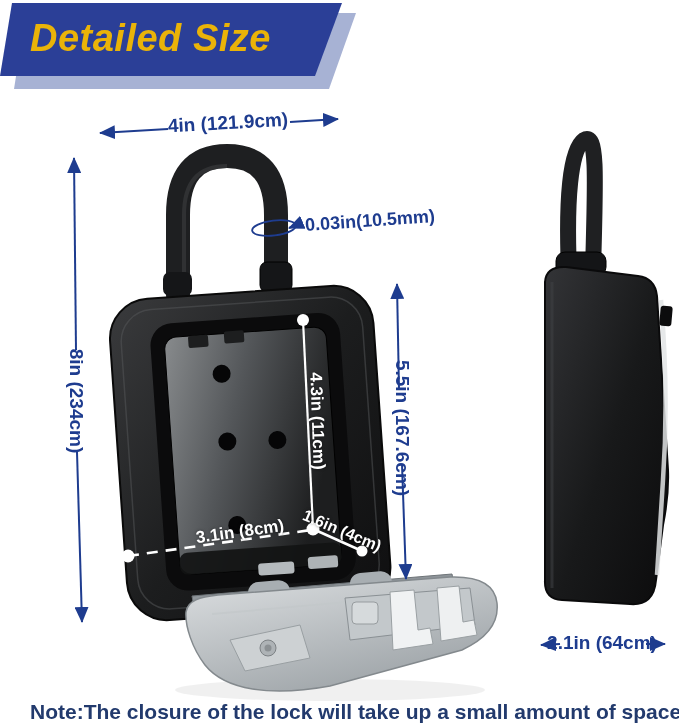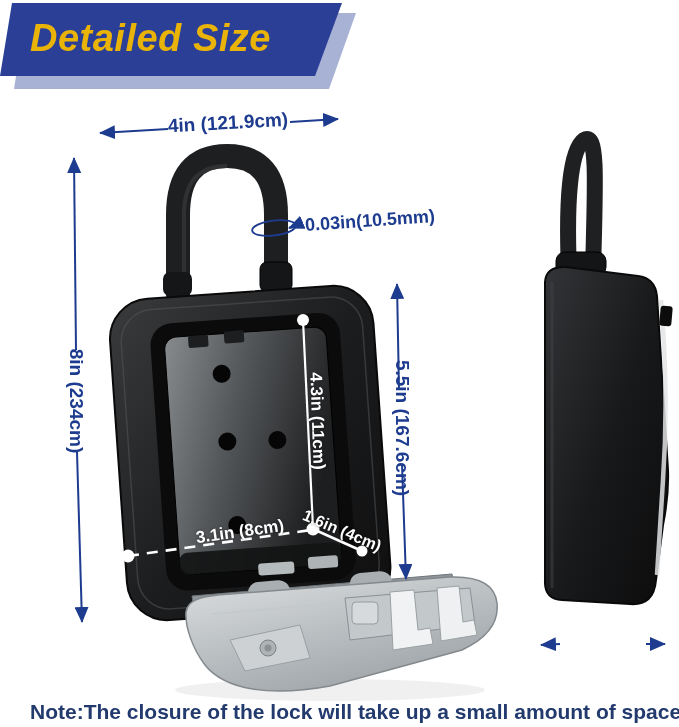--- a/index.html
+++ b/index.html
@@ -146,16 +146,17 @@
   <div class="dim" style="left:76px;top:401px;transform:translate(-50%,-50%) rotate(90deg);">8in (234cm)</div>
 
   <div class="dim" style="left:402px;top:428px;transform:translate(-50%,-50%) rotate(90deg);">5.5in (167.6cm)</div>
 
   <div class="dim-white" style="left:317px;top:421px;transform:translate(-50%,-50%) rotate(88deg);">4.3in (11cm)</div>
 
   <div class="dim-white" style="left:240px;top:532px;transform:translate(-50%,-50%) rotate(-8deg);">3.1in (8cm)</div>
 
   <div class="dim-white" style="left:342px;top:531px;font-size:16px;transform:translate(-50%,-50%) rotate(23deg);">1.6in (4cm)</div>
 
+  <div class="dim" style="left:602px;top:643px;transform:translate(-50%,-50%);">2.1in (64cm)</div>
 
   <div class="note">Note:The closure of the lock will take up a small amount of space</div>
 
 </div>
 
 </body></html>

